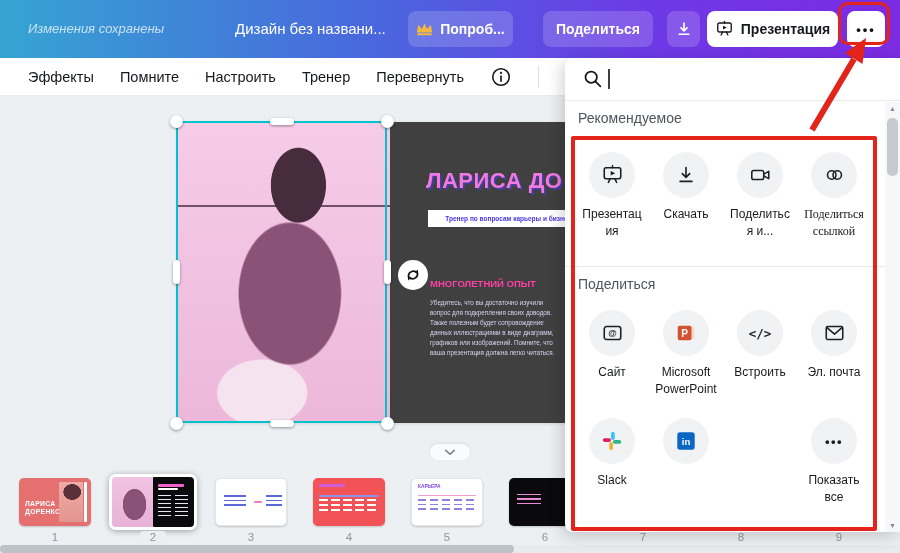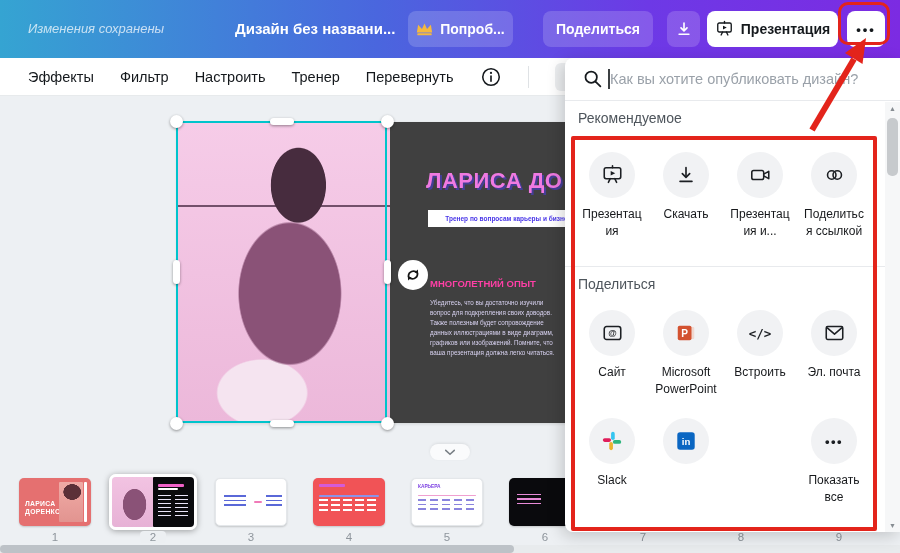--- a/index.html
+++ b/index.html
@@ -5,21 +5,21 @@
   * { margin:0; padding:0; box-sizing:border-box; }
   html,body { width:900px; height:553px; overflow:hidden; }
   body { font-family:"Liberation Sans","DejaVu Sans",sans-serif; background:#edf0f3; }
   .screen { position:relative; width:900px; height:553px; overflow:hidden; background:#edf0f3; }
   .abs { position:absolute; }
 
   
   .topbar { position:absolute; left:0; top:0; width:900px; height:58px;
     background:linear-gradient(90deg,#35a4d2 0%,#4a66de 42%,#6d39e6 72%,#7c2be2 100%); z-index:40; }
   .tb-status { position:absolute; left:28px; top:21px; font-size:13px; font-style:italic; color:rgba(255,255,255,.72); }
-  .tb-title  { position:absolute; left:235px; top:20px; font-size:15px; font-weight:700; color:#fff; cursor:text; }
+  .tb-title  { position:absolute; left:235px; top:20px; font-size:15px; font-weight:400; color:#fff; cursor:text; }
   .tb-btn { position:absolute; top:11px; height:36px; border:none; border-radius:8px; font-family:inherit;
     font-size:14px; font-weight:700; display:flex; align-items:center; justify-content:center; gap:7px; cursor:pointer; }
   .tb-ghost { background:rgba(255,255,255,.17); color:#fff; }
   .tb-white { background:#fff; color:#15191d; }
   .tb-dots  { font-size:13px; letter-spacing:2px; font-weight:700; color:#15191d; }
 
   
   .toolbar { position:absolute; left:0; top:58px; width:900px; height:38px; background:#fff;
     border-bottom:1px solid #e7eaec; display:flex; align-items:center; gap:26px; padding-left:28px; z-index:10; }
   .tool-item { font-size:14.5px; color:#14181c; cursor:pointer; white-space:nowrap; }
@@ -147,21 +147,21 @@
       <span>Презентация</span>
     </button>
 
     <button class="tb-btn tb-white" style="left:847px;width:38px;">
       <span class="tb-dots">•••</span>
     </button>
   </div>
 
   <div class="toolbar">
     <span class="tool-item">Эффекты</span>
-    <span class="tool-item">Фильтр</span>
+    <span class="tool-item">Помните</span>
     <span class="tool-item">Настроить</span>
     <span class="tool-item">Тренер</span>
     <span class="tool-item">Перевернуть</span>
     <svg width="22" height="22" viewBox="0 0 24 24">
       <circle cx="12" cy="12" r="9" fill="none" stroke="#15191d" stroke-width="1.7"></circle>
       <line x1="12" y1="11" x2="12" y2="16.5" stroke="#15191d" stroke-width="1.8" stroke-linecap="round"></line>
       <circle cx="12" cy="7.6" r="1.2" fill="#15191d"></circle>
     </svg>
     <div class="tool-sep"></div>
     <button class="anim-btn">
@@ -270,21 +270,20 @@
   <div class="hbar-track">
     <div class="hbar-thumb"></div>
   </div>
 
   <div class="panel">
     <svg class="abs" style="left:17px;top:10px;" width="21" height="21" viewBox="0 0 24 24" fill="none" stroke="#15191d" stroke-width="2" stroke-linecap="round">
       <circle cx="10.5" cy="10.5" r="6.5"></circle>
         <line x1="15.5" y1="15.5" x2="21" y2="21"></line>
     </svg>
     <div class="p-caret"></div>
-    <input class="p-search-input" type="text" placeholder="Как вы хотите опубликовать дизайн?" style="">
     <div class="p-div" style="top:42px;"></div>
 
     <div class="p-sec-title" style="top:52px;">Рекомендуемое</div>
 
     <div class="pitem" style="left:10px;top:94px;">
       <div class="pcircle">
         <svg width="23" height="22" viewBox="0 0 24 24" fill="none" stroke="#1c1f23" stroke-width="1.7" stroke-linecap="round" stroke-linejoin="round">
           <path d="M12 2v2"></path>
             <rect x="3" y="4" width="18" height="12" rx="2"></rect>
           <polygon points="10,7.5 15,10 10,12.5" fill="#1c1f23" stroke="none"></polygon>
@@ -304,23 +303,23 @@
       </div>
       <div class="plabel">Скачать</div>
     </div>
     <div class="pitem" style="left:158px;top:94px;">
       <div class="pcircle">
         <svg width="23" height="22" viewBox="0 0 24 24" fill="none" stroke="#1c1f23" stroke-width="1.7" stroke-linejoin="round">
           <rect x="2.5" y="7" width="13" height="10" rx="2"></rect>
             <path d="M15.5 11 21 8v8l-5.5-3"></path>
         </svg>
       </div>
-      <div class="plabel">Презентация и...</div>
-    </div>
-    <div class="pitem" style="left:232px;top:94px;">
+      <div class="plabel">Поделиться и...</div>
+    </div>
+    <div class="pitem" style="left:232px;top:94px;font-family:Liberation Serif, serif;">
       <div class="pcircle">
         <svg width="23" height="22" viewBox="0 0 24 24" fill="none" stroke="#1c1f23" stroke-width="1.7">
           <circle cx="9" cy="12" r="4.6"></circle>
             <circle cx="15" cy="12" r="4.6"></circle>
         </svg>
       </div>
       <div class="plabel">Поделиться ссылкой</div>
     </div>
 
     <div class="p-div" style="top:208px;"></div>

